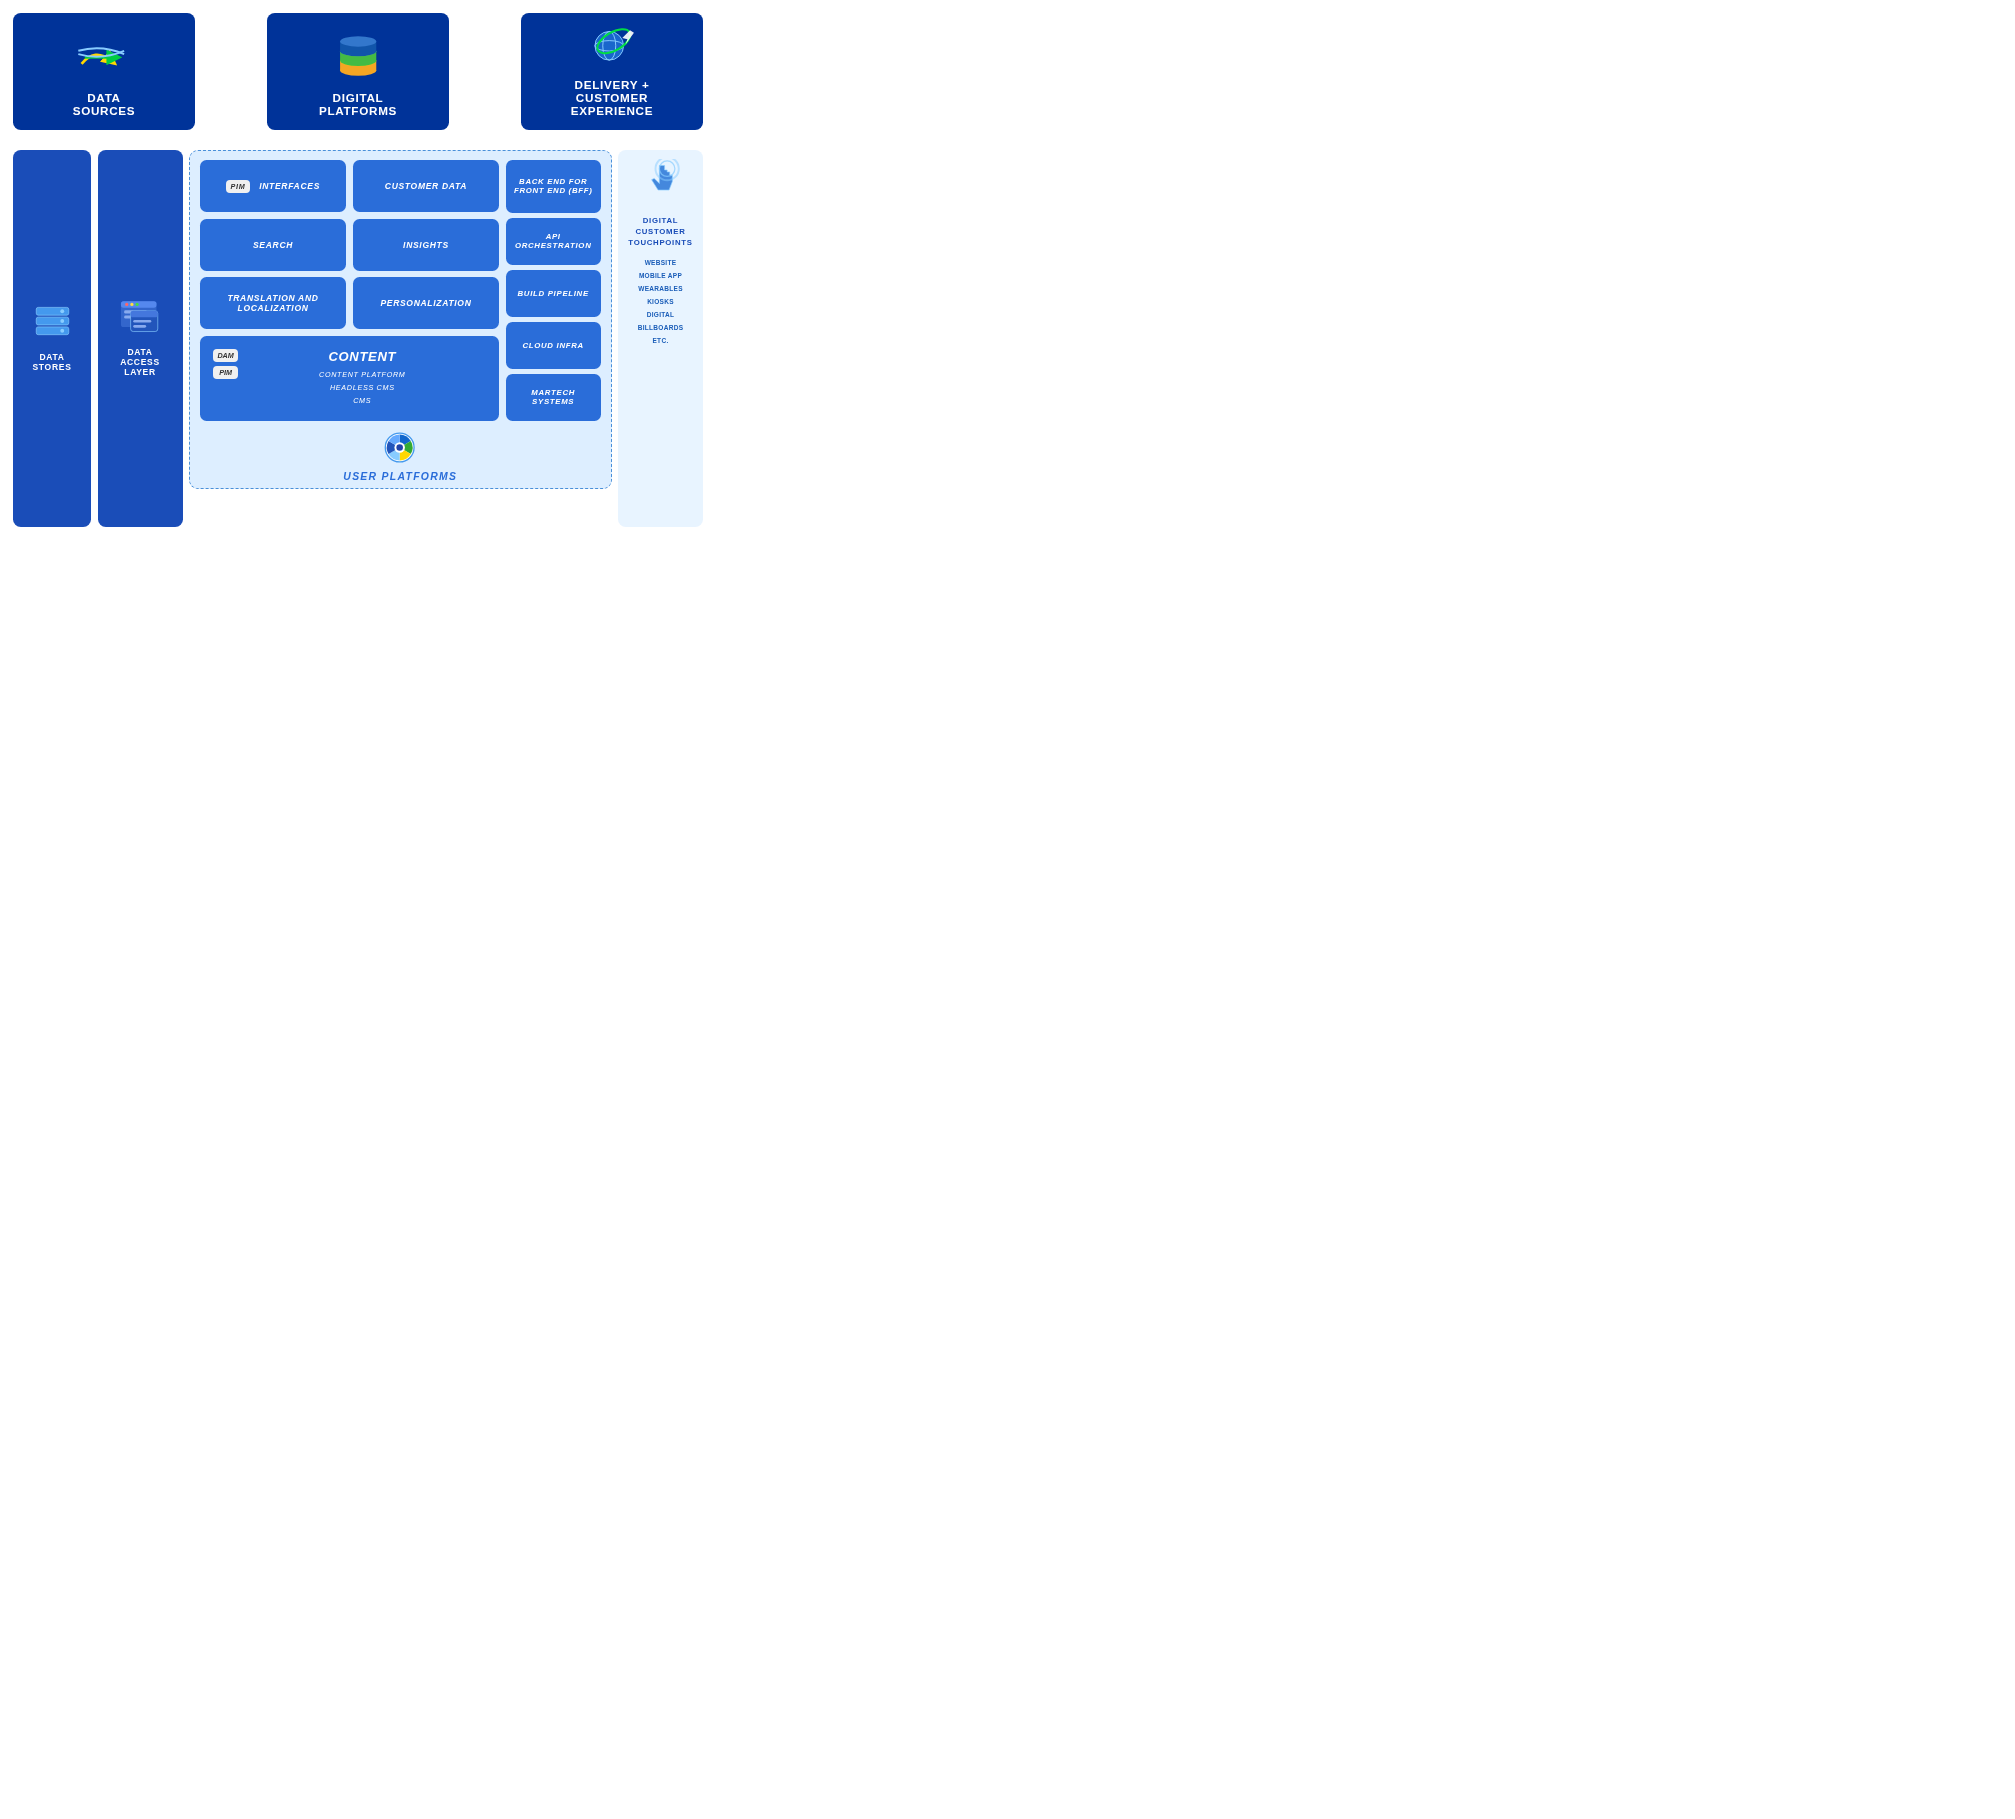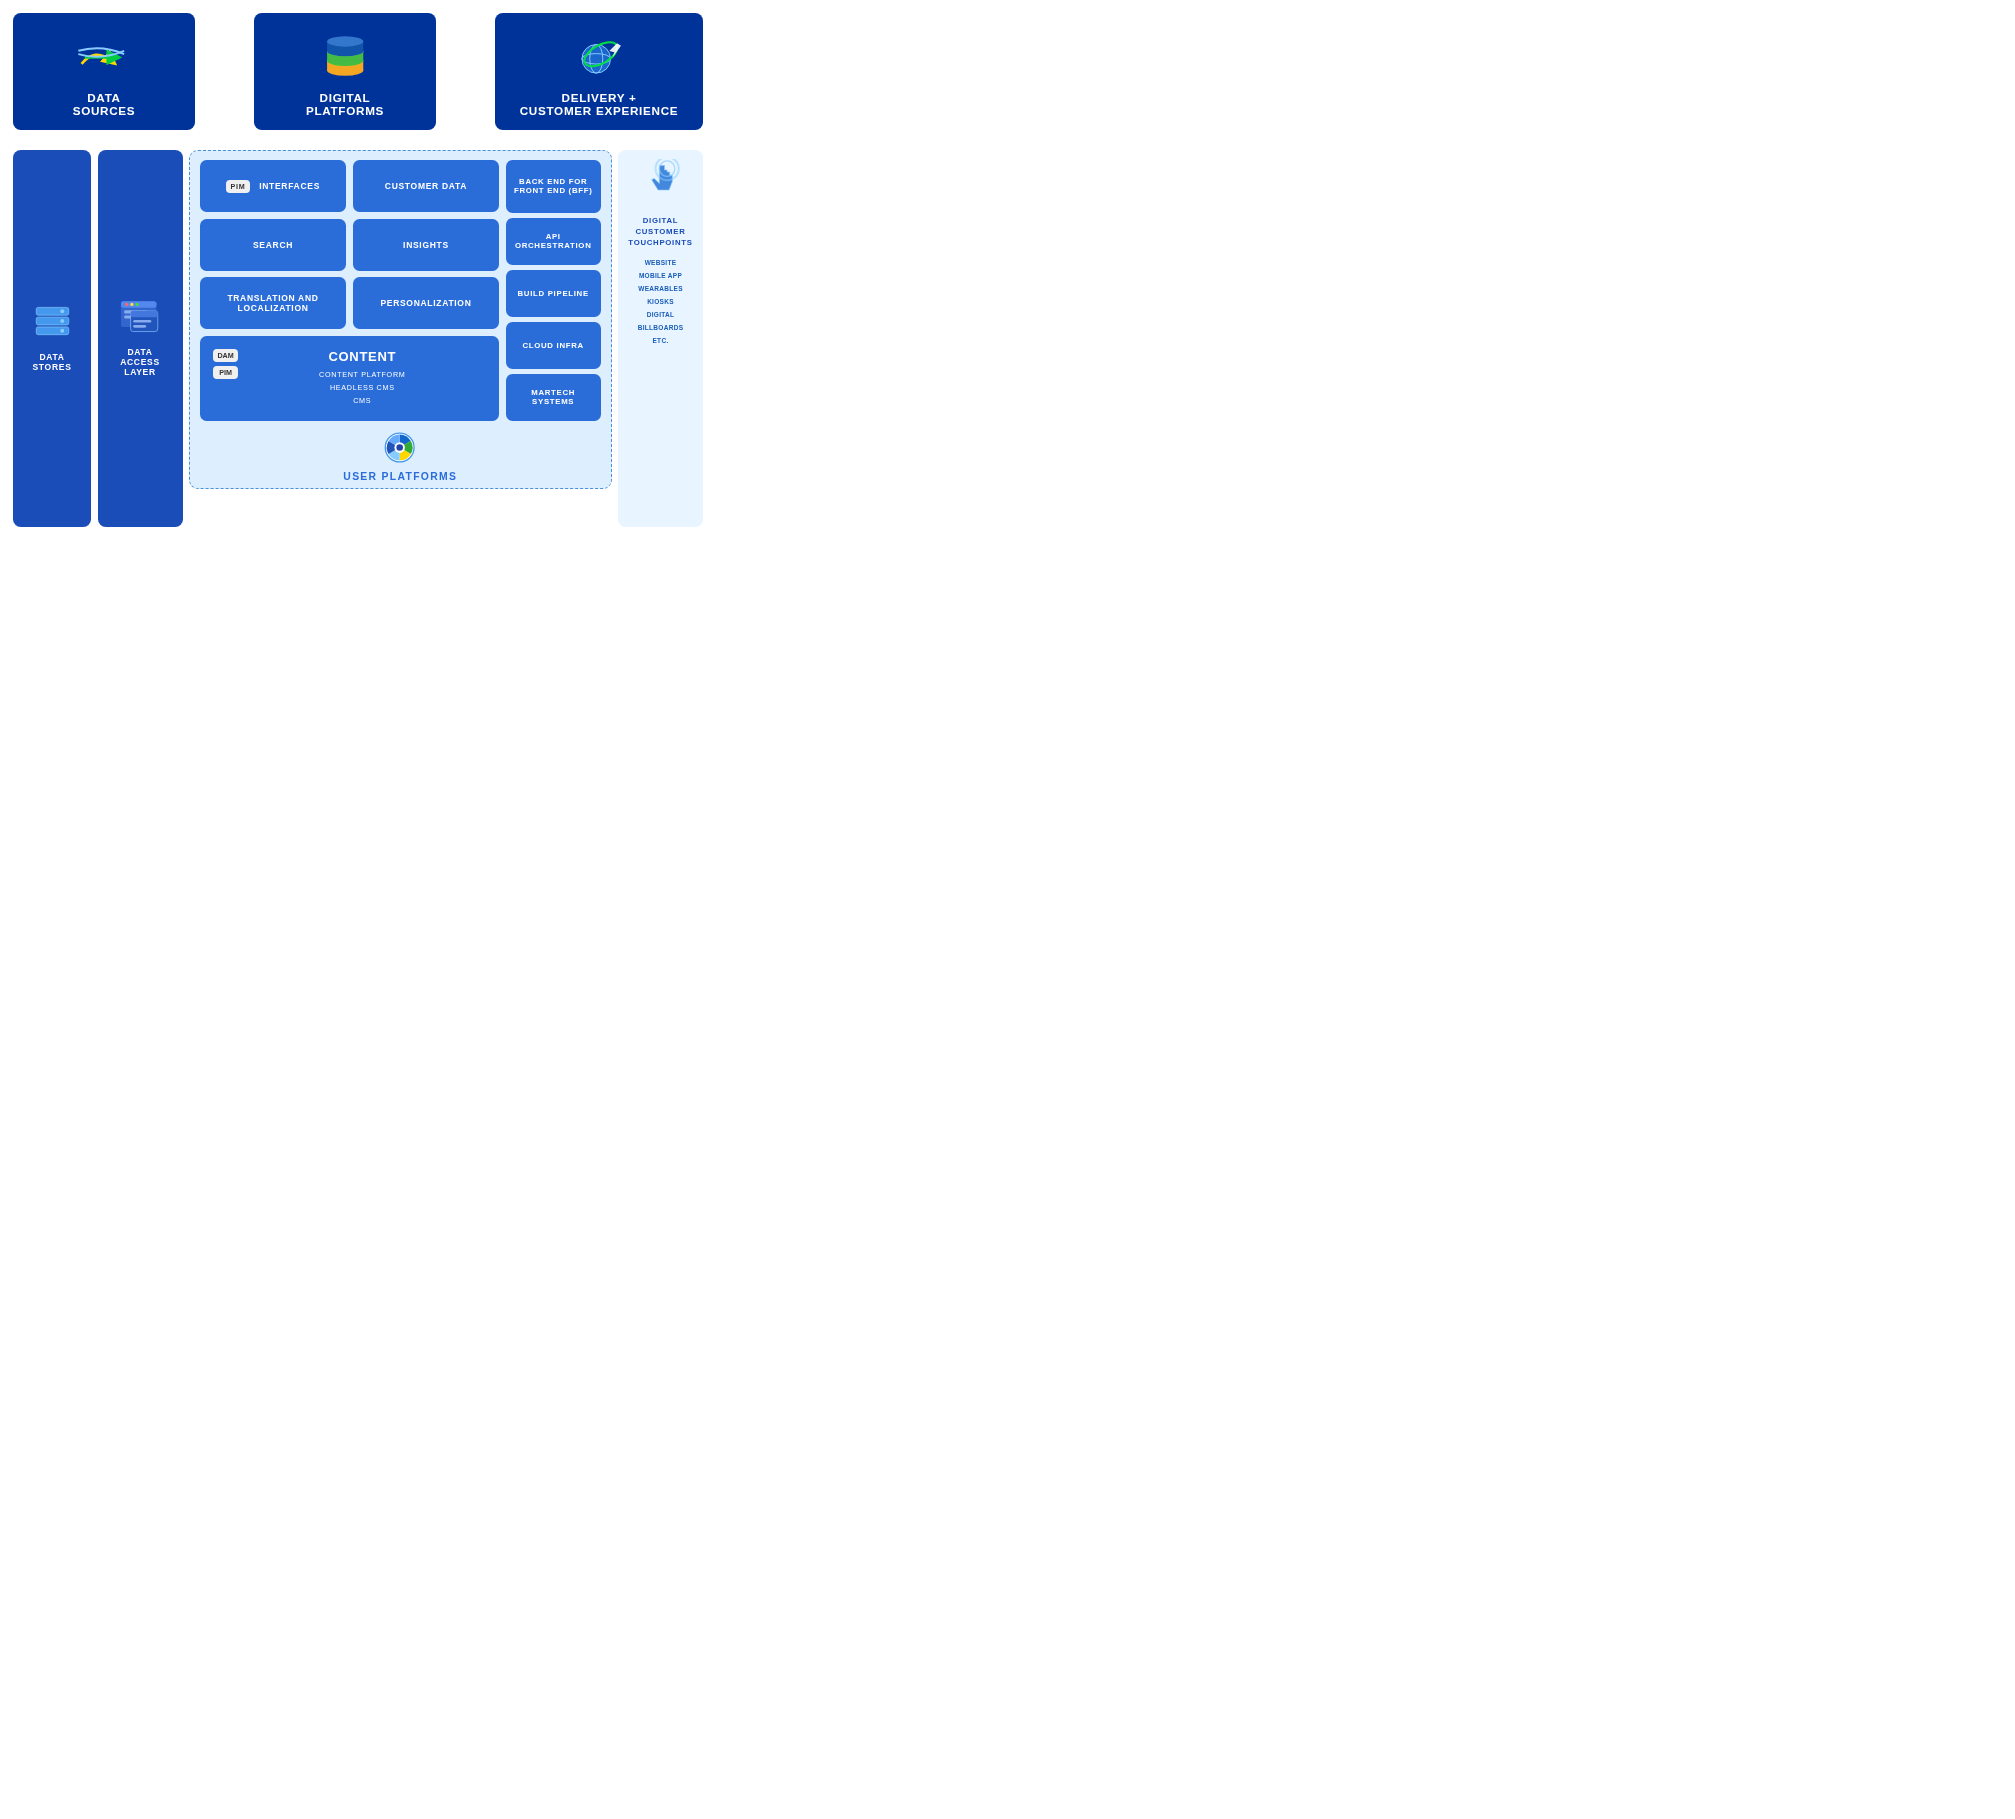--- a/index.html
+++ b/index.html
@@ -43,21 +43,21 @@
       width: 182px;
       height: 117px;
     }
 
     .top-card-center {
       width: 182px;
       height: 117px;
     }
 
     .top-card-right {
-      width: 208px;
+      width: 182px;
       height: 117px;
     }
 
     .top-card-icon {
       font-size: 39px;
       margin-bottom: 5.2px;
     }
 
     
     .main-section {
@@ -238,20 +238,21 @@
     
     .dashed-wrapper {
       border: 1.3px dashed #4a90d9;
       border-radius: 9px;
       background: #ddeeff;
       padding: 9.8px 9.8px 3.3px;
       display: flex;
       flex-direction: column;
       flex: 1;
       margin-right: 6.5px;
+      font-style: italic;
     }
 
     .inner-grid-section {
       display: flex;
       gap: 6.5px;
       flex: 1;
     }
 
     .inner-left {
       flex: 1;

